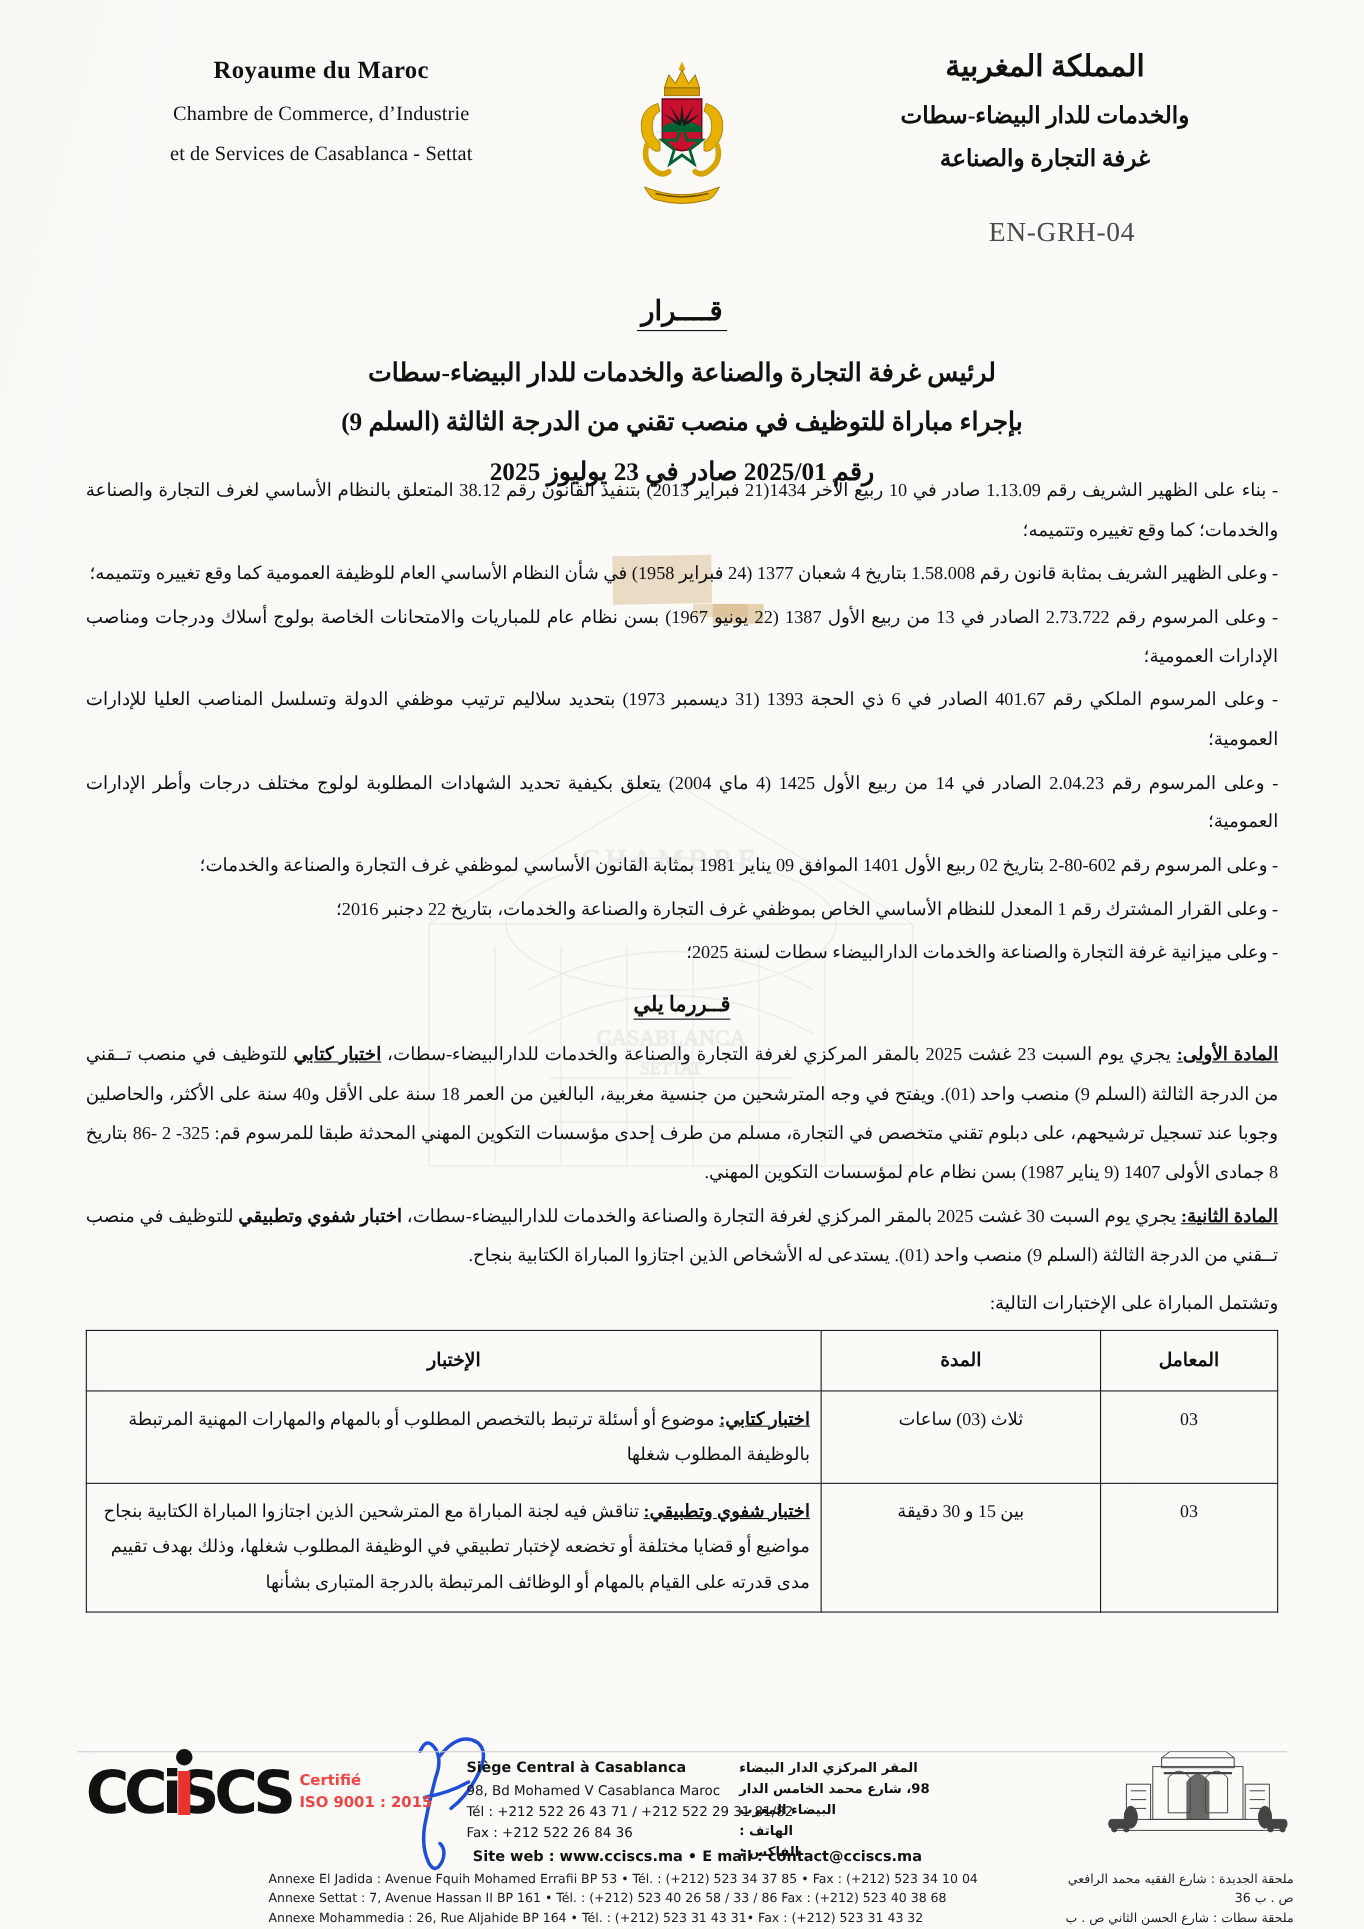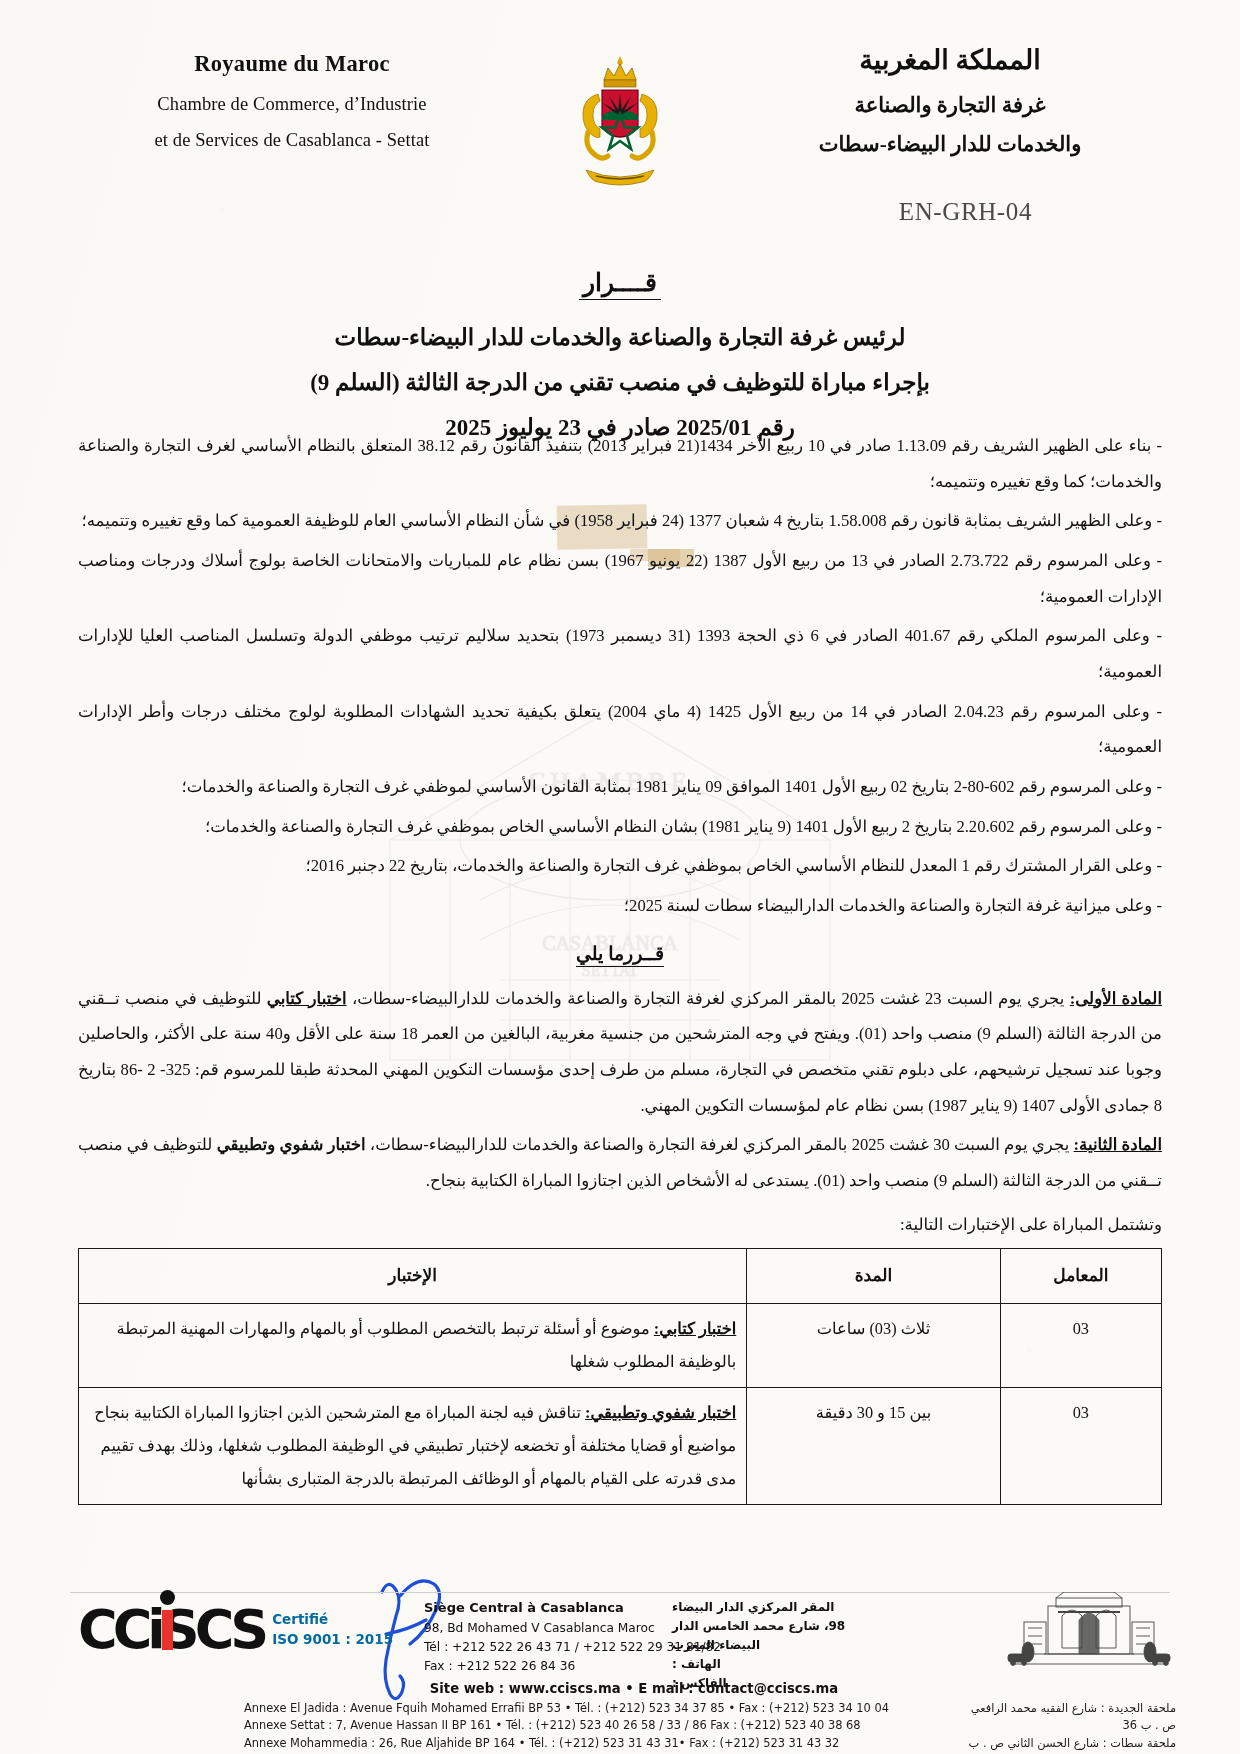--- a/index.html
+++ b/index.html
@@ -251,21 +251,21 @@
     width: 15px;
     height: 15px;
     border-radius: 50%;
     background: #111;
   }
   .certif {
     font-size: 13.5px;
     font-weight: bold;
     line-height: 1.45;
     padding-bottom: 6px;
-    color: #0369a1;
+    color: #ef4444;
   }
   .contact {
     position: absolute;
     left: 424px;
     top: 6px;
     width: 420px;
     font-size: 12.2px;
     line-height: 1.58;
     color: #111;
   }
@@ -375,22 +375,22 @@
       <path d="M82 44 q14 4 15 18 q1 14 -8 22 q-5 5 -9 3 l0 -8 q7 -4 7 -14 q0 -10 -7 -14 Z" fill="#e8b100" stroke="#9a7000" stroke-width="0.7"></path>
       <path d="M28 82 q-4 14 6 22 q8 7 14 2" fill="none" stroke="#d8a400" stroke-width="5" stroke-linecap="round"></path>
       <path d="M92 82 q4 14 -6 22 q-8 7 -14 2" fill="none" stroke="#d8a400" stroke-width="5" stroke-linecap="round"></path>
 
       <path d="M26 120 q34 14 68 0 q-6 12 -12 12 q-22 6 -44 0 q-6 0 -12 -12 Z" fill="#e8b100" stroke="#9a7000" stroke-width="0.8"></path>
       <path d="M36 126 q24 6 48 0" stroke="#6d5000" stroke-width="1.4" fill="none"></path>
     </svg>
 
     <div class="header-ar">
       <div class="org-title-ar">المملكة المغربية</div>
+      <div class="org-line-ar">والخدمات للدار البيضاء-سطات</div>
       <div class="org-line-ar">غرفة التجارة والصناعة</div>
-      <div class="org-line-ar">والخدمات للدار البيضاء-سطات</div>
     </div>
   </div>
 
   <div class="doc-ref">EN-GRH-04</div>
 
   <div class="title-block">
     <div><span class="title-qarar">قــــرار</span></div>
     <div class="title-line">لرئيس غرفة التجارة والصناعة والخدمات للدار البيضاء-سطات</div>
     <div class="title-line">بإجراء مباراة للتوظيف في منصب تقني من الدرجة الثالثة (السلم 9)</div>
     <div class="title-line">رقم 2025/01 صادر في 23 يوليوز 2025</div>
@@ -398,21 +398,20 @@
 
   <div class="body">
 
 
     <p class="clause">- بناء على الظهير الشريف رقم 1.13.09 صادر في 10 ربيع الأخر 1434(21 فبراير 2013) بتنفيذ القانون رقم 38.12 المتعلق بالنظام الأساسي لغرف التجارة والصناعة والخدمات؛ كما وقع تغييره وتتميمه؛</p>
     <p class="clause">- وعلى الظهير الشريف بمثابة قانون رقم 1.58.008 بتاريخ 4 شعبان 1377 (24 فبراير 1958) في شأن النظام الأساسي العام للوظيفة العمومية كما وقع تغييره وتتميمه؛</p>
     <p class="clause">- وعلى المرسوم رقم 2.73.722 الصادر في 13 من ربيع الأول 1387 (22 يونيو 1967) بسن نظام عام للمباريات والامتحانات الخاصة بولوج أسلاك ودرجات ومناصب الإدارات العمومية؛</p>
     <p class="clause">- وعلى المرسوم الملكي رقم 401.67 الصادر في 6 ذي الحجة 1393 (31 ديسمبر 1973) بتحديد سلاليم ترتيب موظفي الدولة وتسلسل المناصب العليا للإدارات العمومية؛</p>
     <p class="clause">- وعلى المرسوم رقم 2.04.23 الصادر في 14 من ربيع الأول 1425 (4 ماي 2004) يتعلق بكيفية تحديد الشهادات المطلوبة لولوج مختلف درجات وأطر الإدارات العمومية؛</p>
     <p class="clause">- وعلى المرسوم رقم 602-80-2 بتاريخ 02 ربيع الأول 1401 الموافق 09 يناير 1981 بمثابة القانون الأساسي لموظفي غرف التجارة والصناعة والخدمات؛</p>
-    <p class="clause">- وعلى المرسوم رقم 2.20.602 بتاريخ 2 ربيع الأول 1401 (9 يناير 1981) بشان النظام الأساسي الخاص بموظفي غرف التجارة والصناعة والخدمات؛</p>
     <p class="clause">- وعلى القرار المشترك رقم 1 المعدل للنظام الأساسي الخاص بموظفي غرف التجارة والصناعة والخدمات، بتاريخ 22 دجنبر 2016؛</p>
     <p class="clause">- وعلى ميزانية غرفة التجارة والصناعة والخدمات الدارالبيضاء سطات لسنة 2025؛</p>
 
     <div class="decide-head">
       <span>قــررما يلي</span>
     </div>
 
     <p class="article">
       <span class="art-label">المادة الأولى:</span><span> يجري يوم السبت 23 غشت 2025 بالمقر المركزي لغرفة التجارة والصناعة والخدمات للدارالبيضاء-سطات، </span><span class="bu">اختبار كتابي</span><span> للتوظيف في منصب تــقني من الدرجة الثالثة (السلم 9) منصب واحد (01). ويفتح في وجه المترشحين من جنسية مغربية، البالغين من العمر 18 سنة على الأقل و40 سنة على الأكثر، والحاصلين وجوبا عند تسجيل ترشيحهم، على دبلوم تقني متخصص في التجارة، مسلم من طرف إحدى مؤسسات التكوين المهني المحدثة طبقا للمرسوم قم: 325- 2 -86 بتاريخ 8 جمادى الأولى 1407 (9 يناير 1987) بسن نظام عام لمؤسسات التكوين المهني.</span>
     </p>

